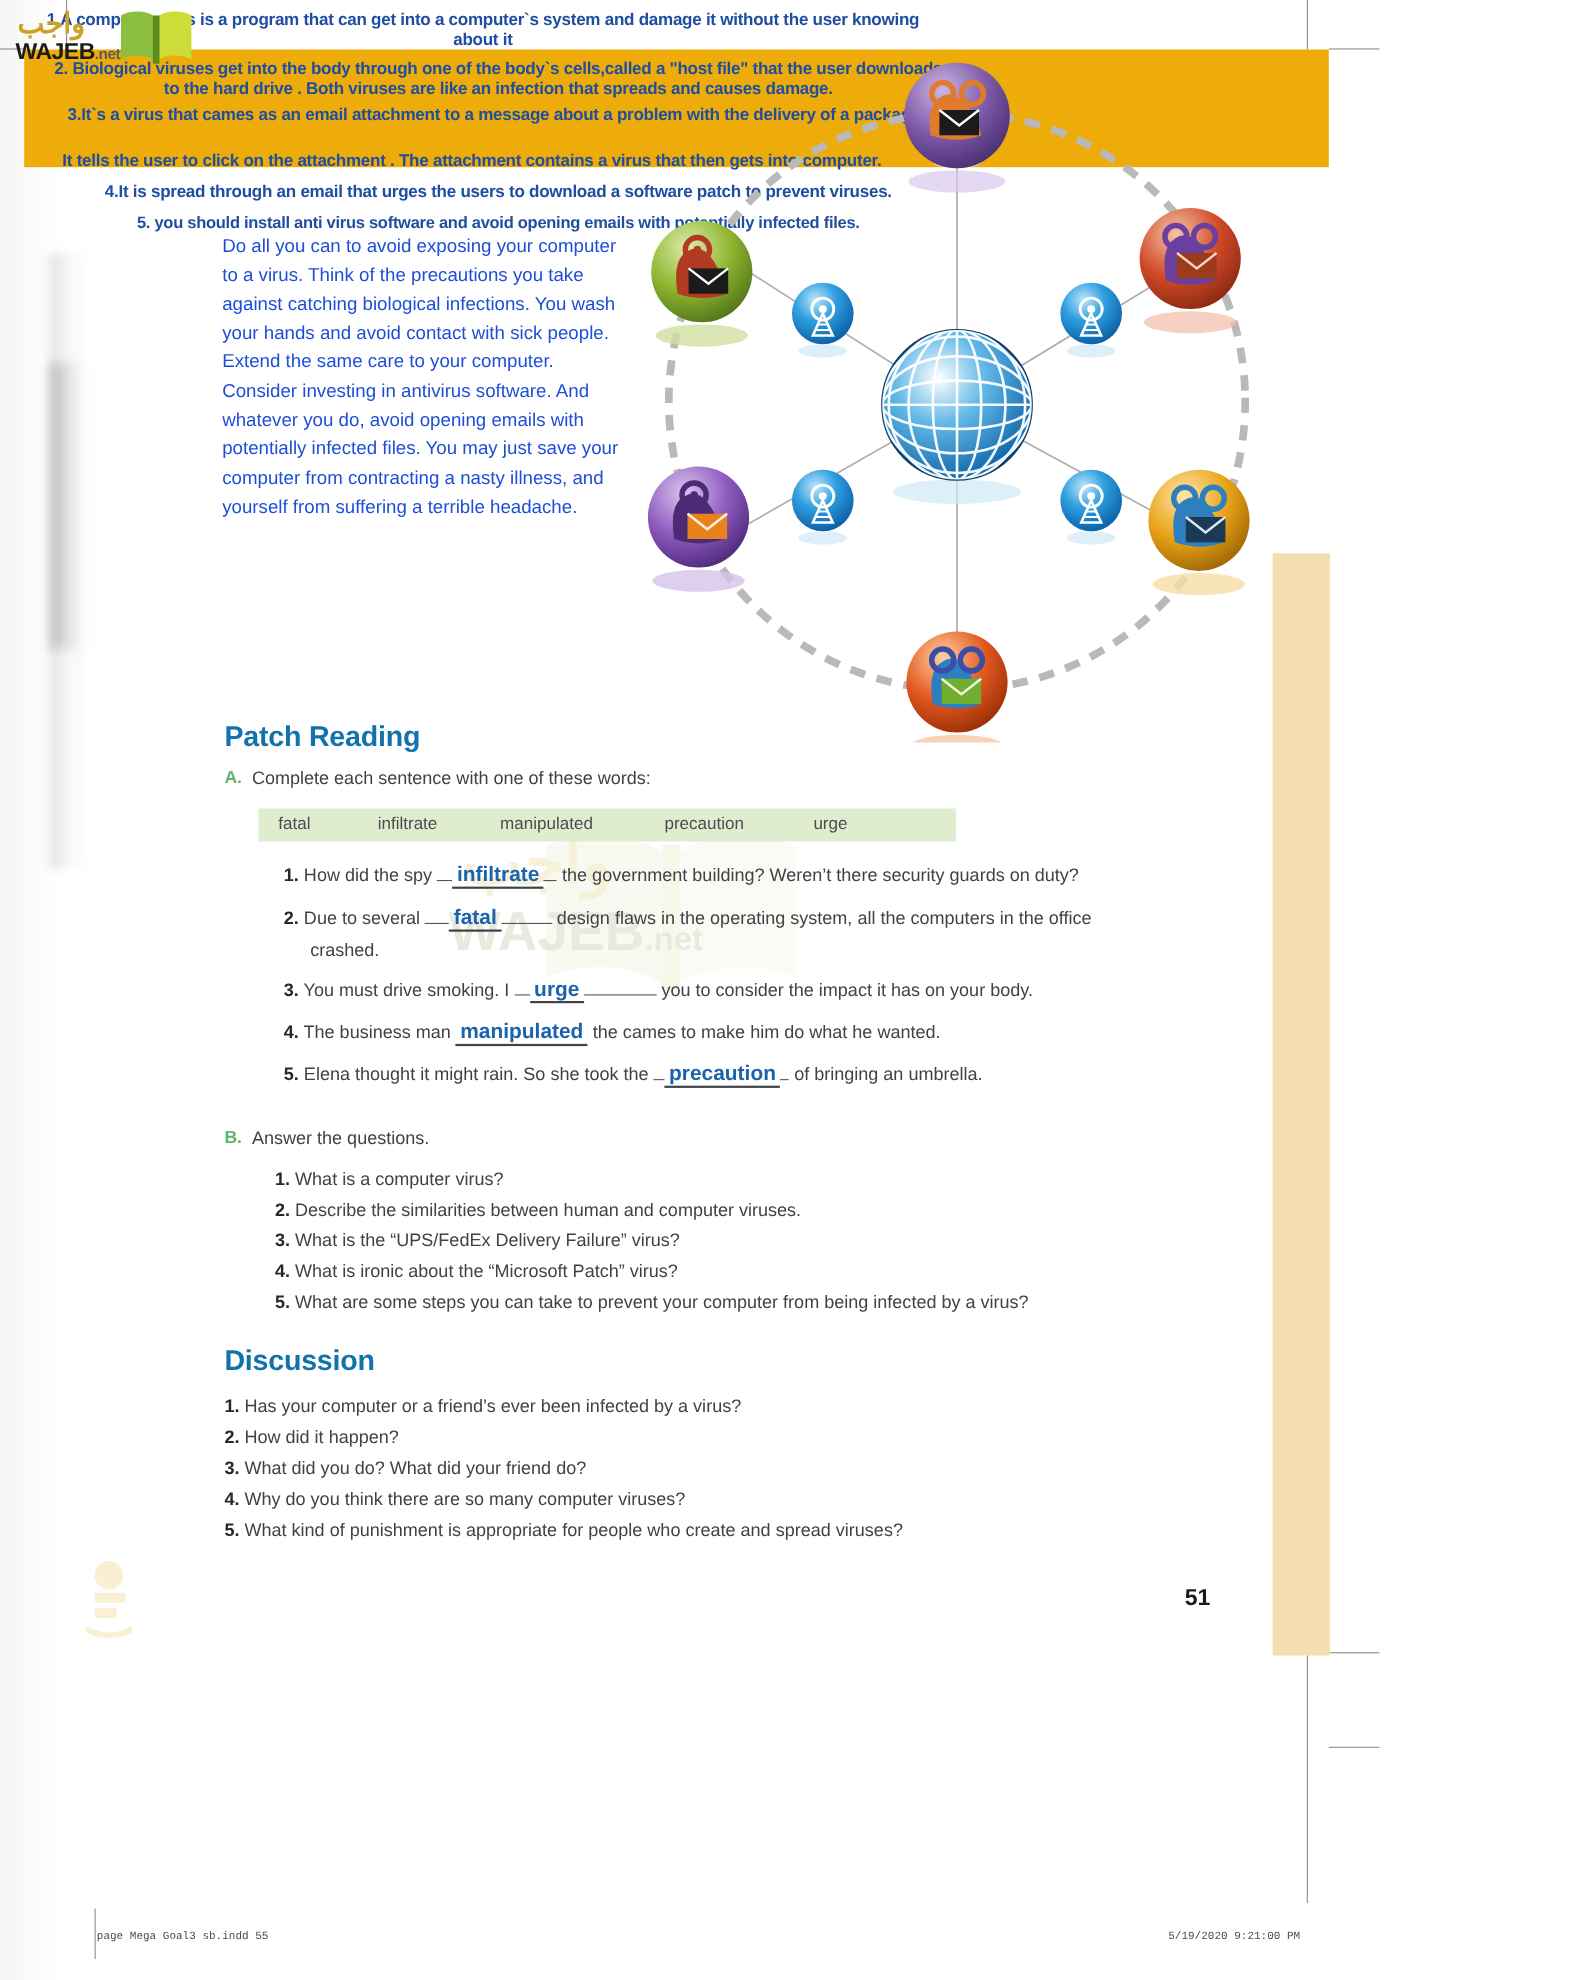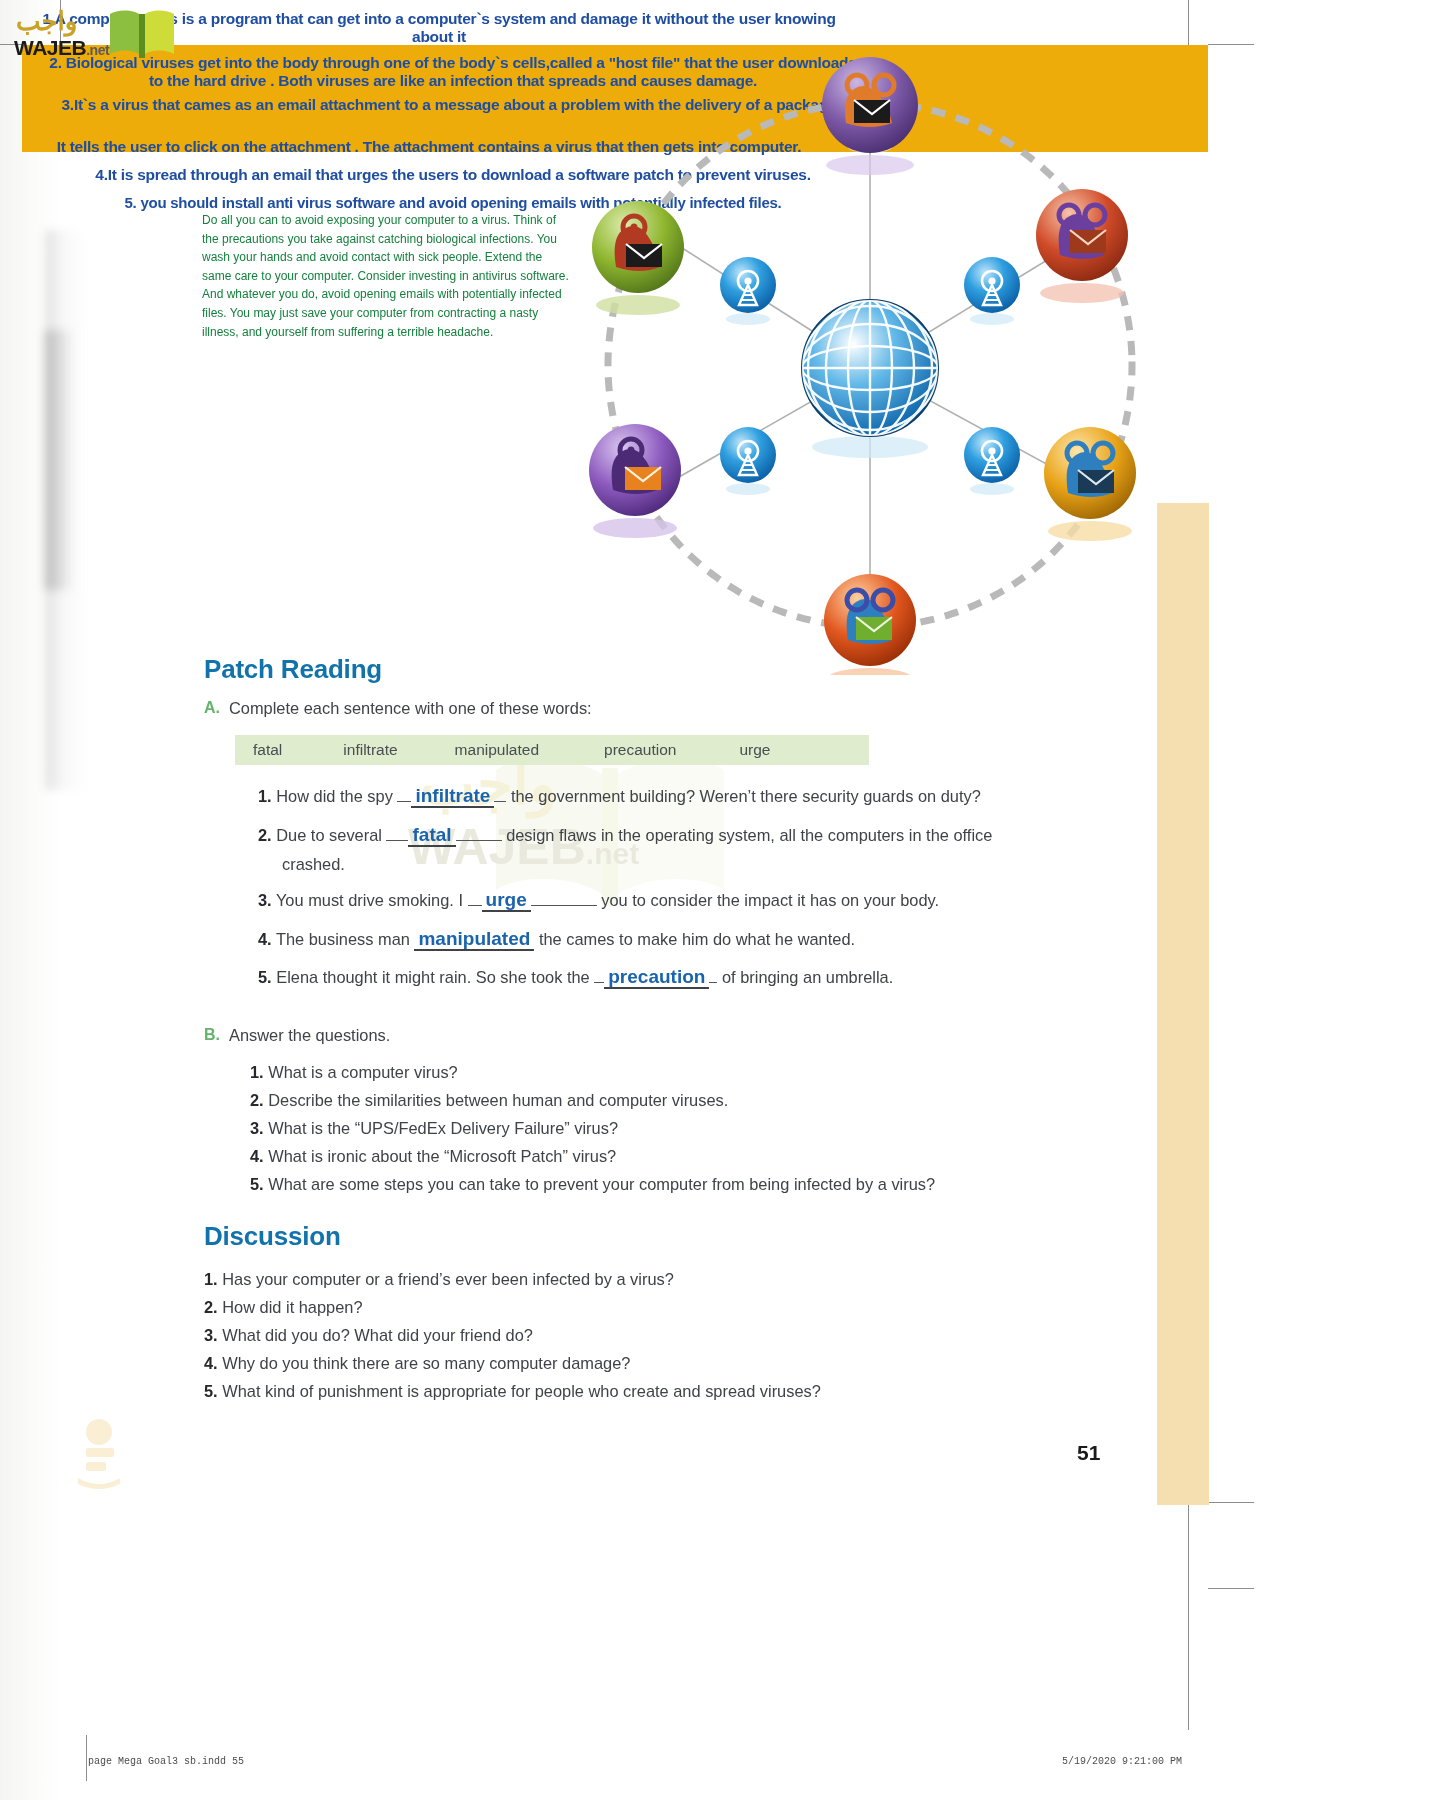--- a/index.html
+++ b/index.html
@@ -111,23 +111,23 @@
   }
   .wm-bottom-leaf {
     position:absolute; left:68px; top:1418px; width:62px; height:72px; opacity:0.55;
   }
 
   
   .body-par {
     position: absolute;
     left: 202px; top: 211px;
     width: 372px;
-    font-size: 12px;
+    font-size: 17px;
     line-height: 1.55;
-    color: #15803d;
+    color: #1d4ed8;
   }
 
   
   .network {
     position: absolute;
     left: 565px; top: 55px;
     width: 610px; height: 620px;
   }
 
   
@@ -568,21 +568,21 @@
   <div class="list-item" style="left:204px; top:1298px;">
     <b>2.</b>
     <span>How did it happen?</span>
   </div>
   <div class="list-item" style="left:204px; top:1326px;">
     <b>3.</b>
     <span>What did you do? What did your friend do?</span>
   </div>
   <div class="list-item" style="left:204px; top:1354px;">
     <b>4.</b>
-    <span>Why do you think there are so many computer damage?</span>
+    <span>Why do you think there are so many computer viruses?</span>
   </div>
   <div class="list-item" style="left:204px; top:1382px;">
     <b>5.</b>
     <span> What kind of punishment is appropriate for people who create and spread viruses?</span>
   </div>
 
   <div class="page-num">51</div>
   <div class="footer-meta" id="foot-left">page Mega Goal3 sb.indd   55</div>
   <div class="footer-meta" id="foot-right">5/19/2020   9:21:00 PM</div>
 

